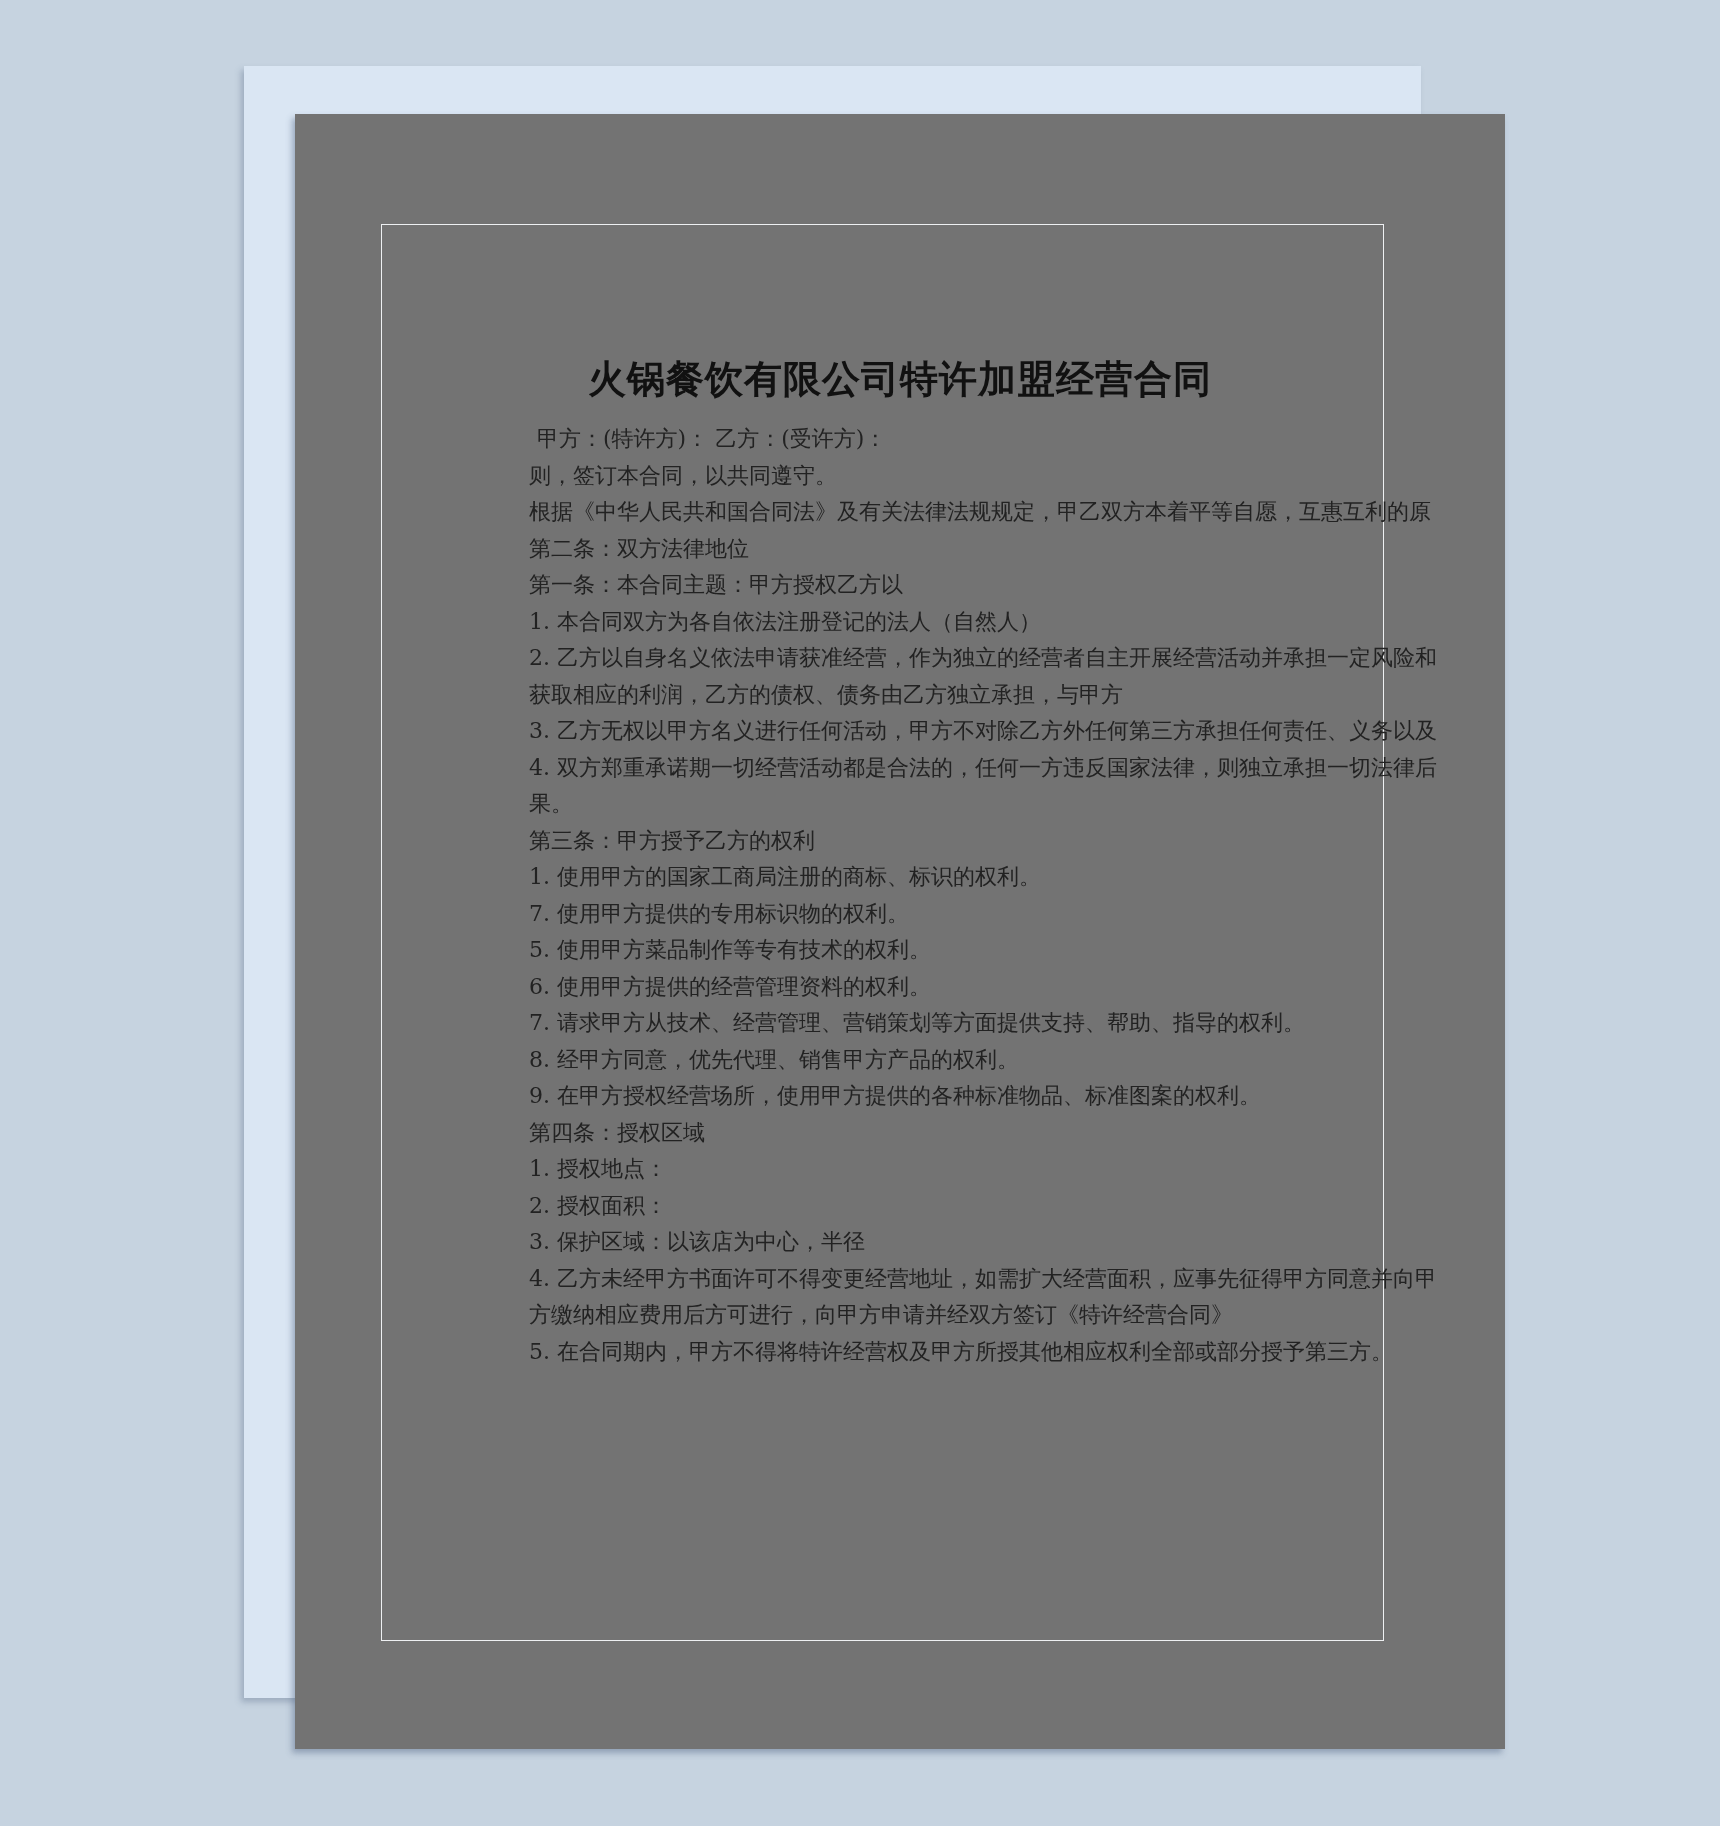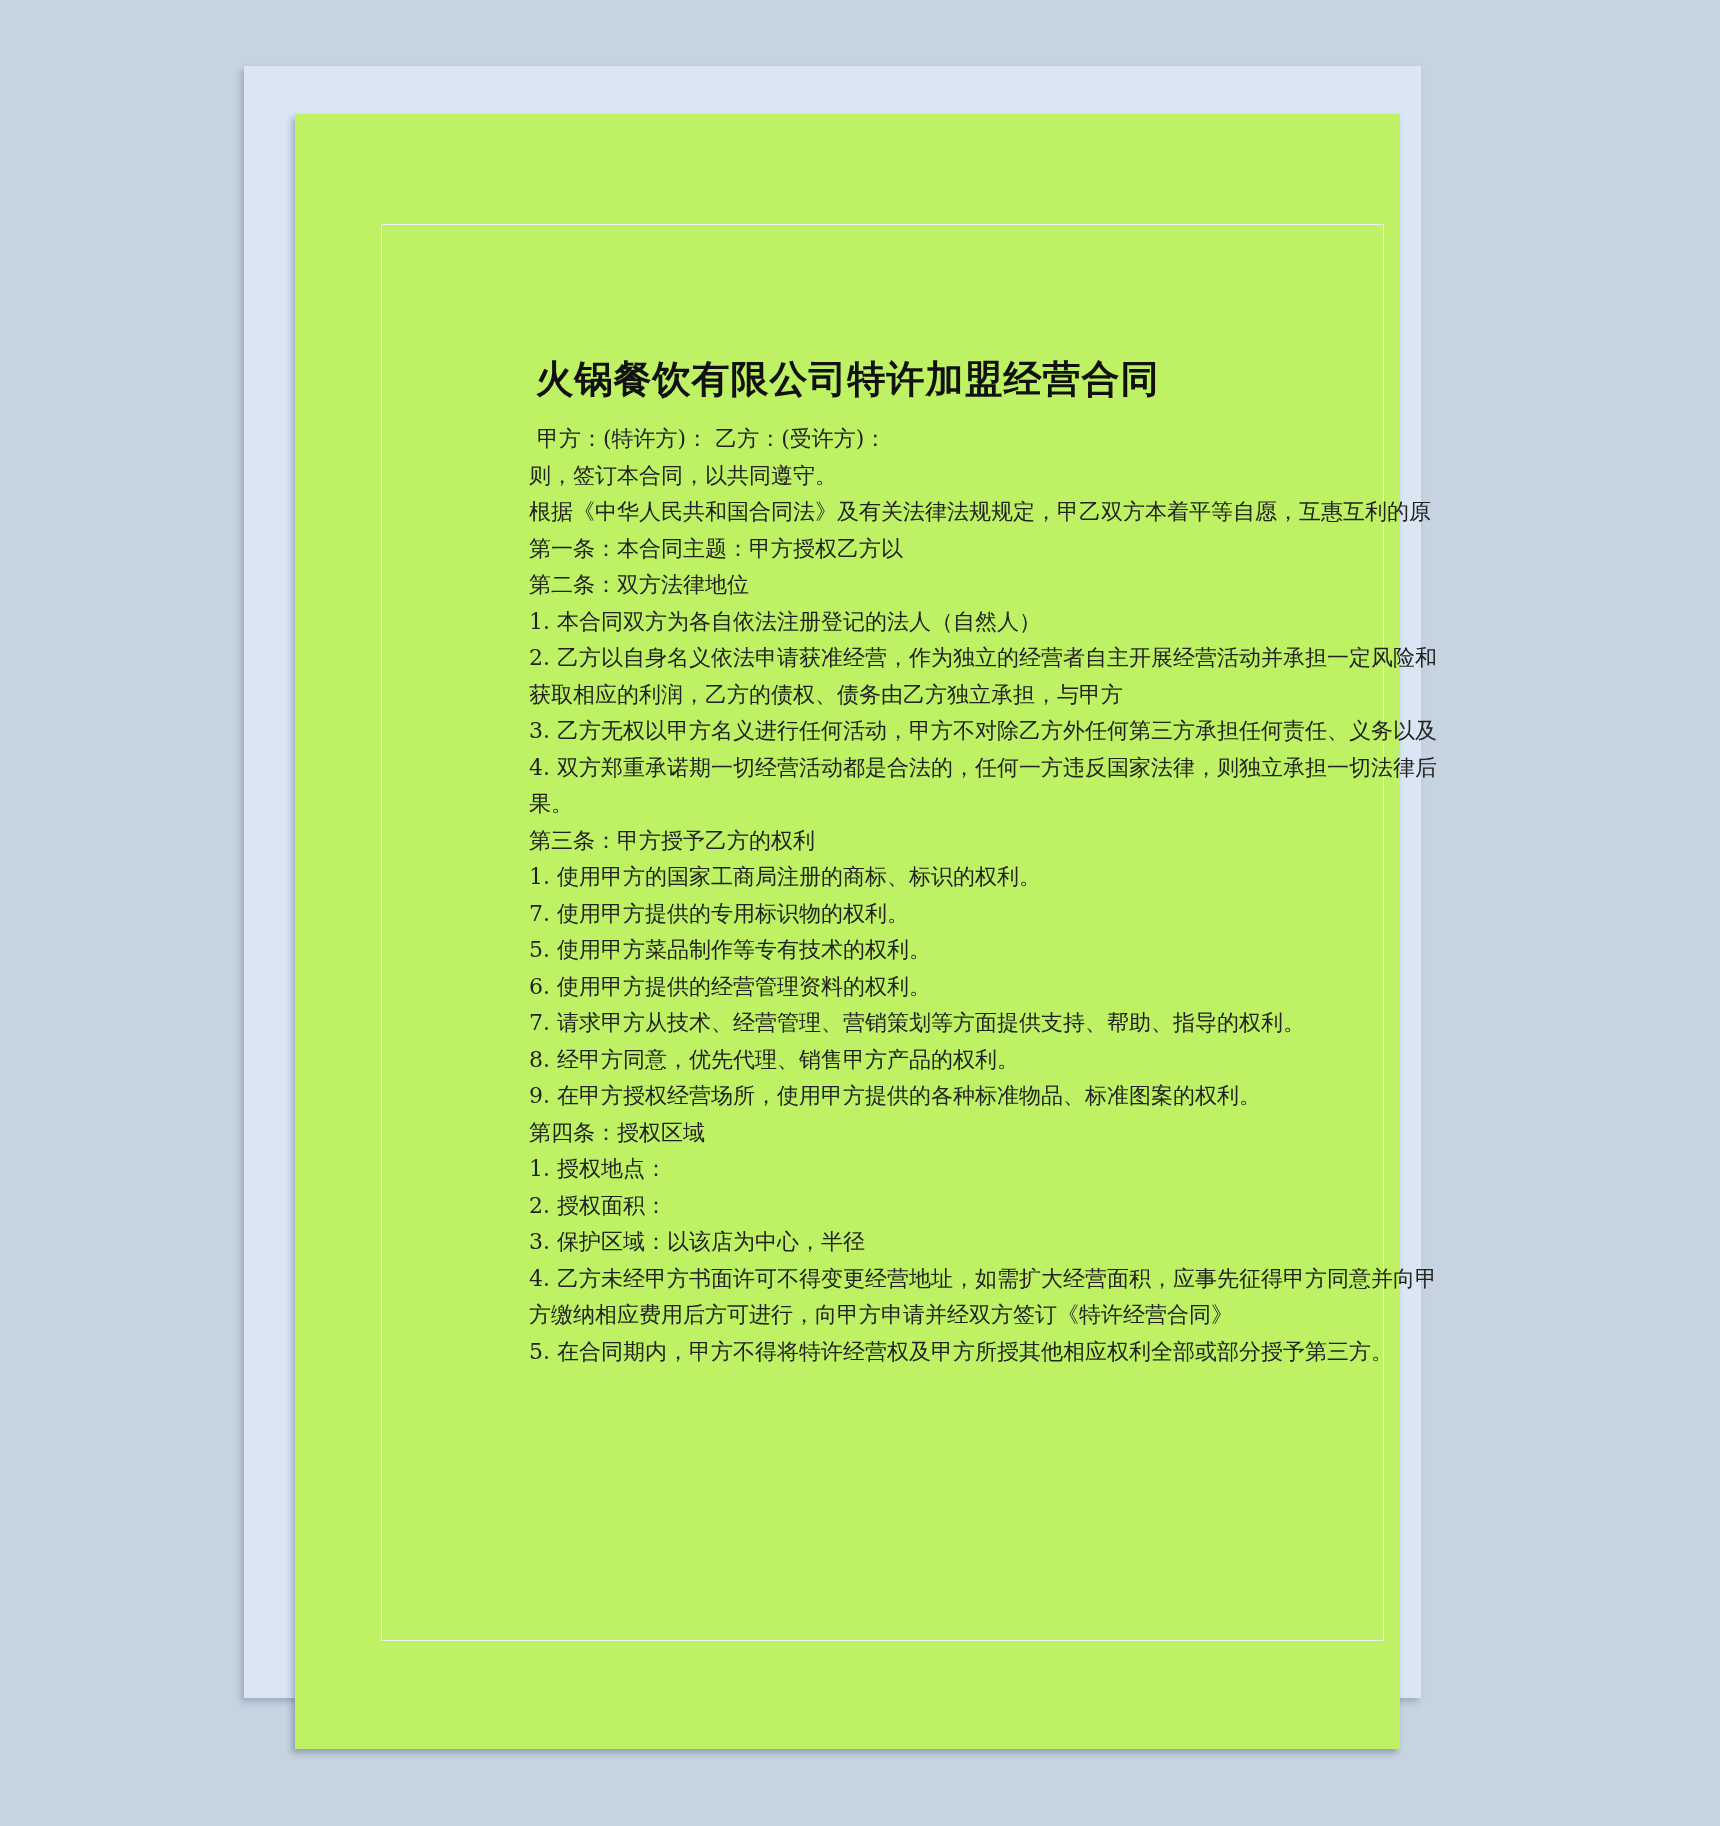--- a/index.html
+++ b/index.html
@@ -7,22 +7,22 @@
       width: 1720px; height: 1826px; position: relative; overflow: hidden;
       background: #c6d3e0;
       font-family: "DejaVu Serif", "Liberation Serif", serif;
     }
     .back-page {
       position: absolute; left: 244px; top: 66px; width: 1177px; height: 1632px;
       background: #dae6f3;
       box-shadow: -3px 4px 6px rgba(80,100,130,0.35);
     }
     .front-page {
-      position: absolute; left: 295px; top: 114px; width: 1105px; height: 1635px;
-      background: #bef264;
+      position: absolute; left: 295px; top: 114px; width: 1210px; height: 1635px;
+      background: #737373;
       box-shadow: -3px 4px 6px rgba(80,100,130,0.45);
     }
     .inner-frame {
       position: absolute; left: 86px; top: 110px; width: 1001px; height: 1415px;
       border: 1px solid #eef0f2;
     }
     .doc-title {
       position: absolute; left: 0; width: 100%; top: 240px;
       text-align: center; font-size: 38px; font-weight: bold; color: #111;
       letter-spacing: 1px;
@@ -42,22 +42,22 @@
 
 <div class="back-page"></div>
 
 <div class="front-page">
   <div class="inner-frame"></div>
   <div class="doc-title">火锅餐饮有限公司特许加盟经营合同</div>
   <div class="doc-body">
     <div class="line parties">甲方：(特许方)：  乙方：(受许方)：</div>
     <div class="line">则，签订本合同，以共同遵守。</div>
     <div class="line">根据《中华人民共和国合同法》及有关法律法规规定，甲乙双方本着平等自愿，互惠互利的原</div>
+    <div class="line">第二条：双方法律地位</div>
     <div class="line">第一条：本合同主题：甲方授权乙方以</div>
-    <div class="line">第二条：双方法律地位</div>
     <div class="line">1. 本合同双方为各自依法注册登记的法人（自然人）</div>
     <div class="line">2. 乙方以自身名义依法申请获准经营，作为独立的经营者自主开展经营活动并承担一定风险和</div>
     <div class="line">获取相应的利润，乙方的债权、债务由乙方独立承担，与甲方</div>
     <div class="line">3. 乙方无权以甲方名义进行任何活动，甲方不对除乙方外任何第三方承担任何责任、义务以及</div>
     <div class="line">4. 双方郑重承诺期一切经营活动都是合法的，任何一方违反国家法律，则独立承担一切法律后</div>
     <div class="line">果。</div>
     <div class="line">第三条：甲方授予乙方的权利</div>
     <div class="line">1. 使用甲方的国家工商局注册的商标、标识的权利。</div>
     <div class="line">7. 使用甲方提供的专用标识物的权利。</div>
     <div class="line">5. 使用甲方菜品制作等专有技术的权利。</div>

